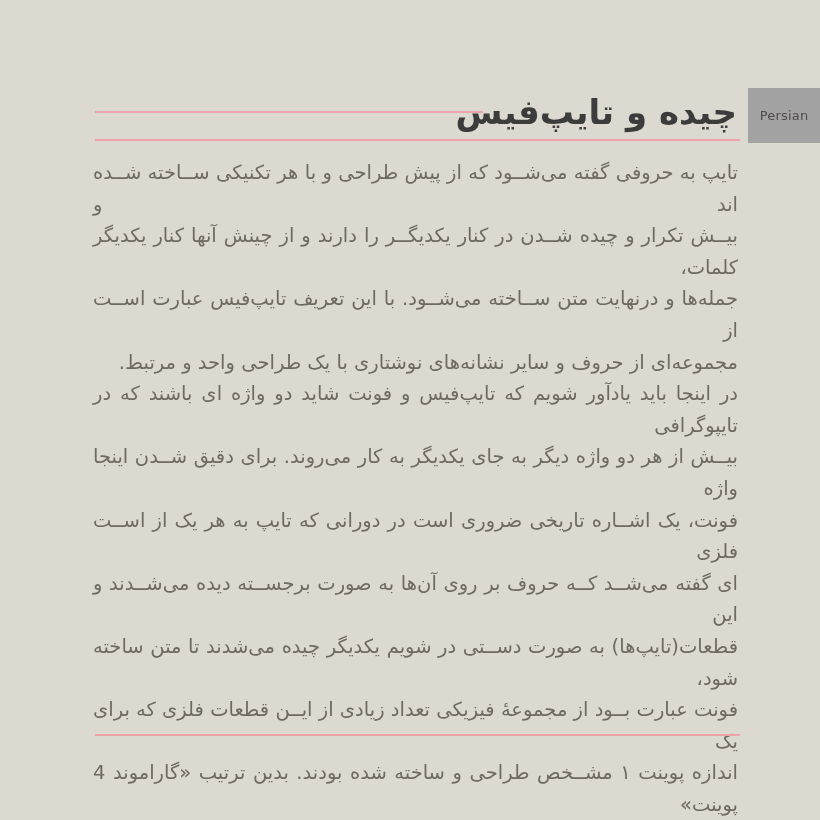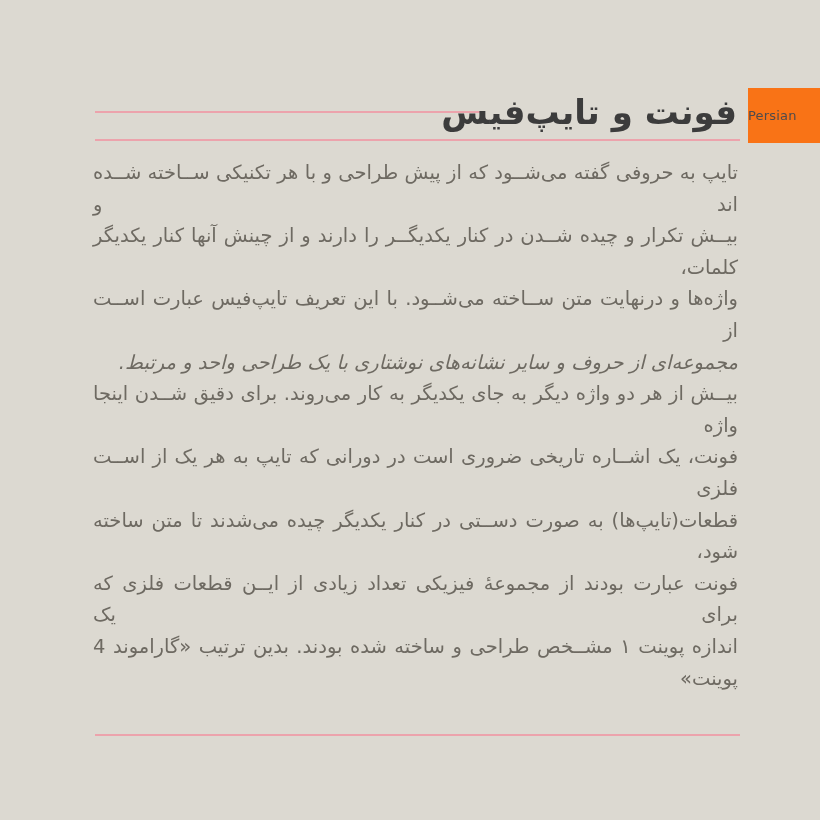--- a/index.html
+++ b/index.html
@@ -13,23 +13,24 @@
     overflow: hidden;
   }
 
   
   .lang-tab {
     position: absolute;
     top: 88px;
     right: 0;
     width: 72px;
     height: 55px;
-    background: #f97316;
+    background: #a3a3a3;
     display: flex;
     align-items: center;
+    justify-content: center;
   }
   .lang-tab span {
     font-size: 13px;
     color: #4f4b4b;
     letter-spacing: 0.2px;
   }
 
   
   .title {
     position: absolute;
@@ -64,46 +65,47 @@
     color: #6e6a62;
   }
   .line {
     text-align: justify;
     text-align-last: justify;
     white-space: normal;
   }
   .line.para-end {
     text-align: left;
     text-align-last: right;
-    font-style: italic;
   }
 </style>
 </head>
 <body>
 
 <div class="page">
 
   <div class="lang-tab">
     <span>Persian</span>
   </div>
 
   <div class="rule rule-title-side"></div>
 
-  <h1 class="title">فونت و تایپ‌فیس</h1>
+  <h1 class="title">چیده و تایپ‌فیس</h1>
 
   <div class="rule rule-title-under"></div>
 
   <div class="body-text">
     <div class="line">تایپ به حروفی گفته می‌شــود که از پیش طراحی و با هر تکنیکی ســاخته شــده اند و</div>
     <div class="line">بیــش تکرار و چیده شــدن در کنار یکدیگــر را دارند و از چینش آنها کنار یکدیگر کلمات،</div>
-    <div class="line">واژه‌ها و درنهایت متن ســاخته می‌شــود. با این تعریف تایپ‌فیس عبارت اســت از</div>
+    <div class="line">جمله‌ها و درنهایت متن ســاخته می‌شــود. با این تعریف تایپ‌فیس عبارت اســت از</div>
     <div class="line para-end">مجموعه‌ای از حروف و سایر نشانه‌های نوشتاری با یک طراحی واحد و مرتبط.</div>
+    <div class="line">در اینجا باید یادآور شویم که تایپ‌فیس و فونت شاید دو واژه ای باشند که در تایپوگرافی</div>
     <div class="line">بیــش از هر دو واژه دیگر به جای یکدیگر به کار می‌روند. برای دقیق شــدن اینجا واژه</div>
     <div class="line">فونت، یک اشــاره تاریخی ضروری است در دورانی که تایپ به هر یک از اســت فلزی</div>
-    <div class="line">قطعات(تایپ‌ها) به صورت دســتی در کنار یکدیگر چیده می‌شدند تا متن ساخته شود،</div>
-    <div class="line">فونت عبارت بودند از مجموعهٔ فیزیکی تعداد زیادی از ایــن قطعات فلزی که برای یک</div>
+    <div class="line">ای گفته می‌شــد کــه حروف بر روی آن‌ها به صورت برجســته دیده می‌شــدند و این</div>
+    <div class="line">قطعات(تایپ‌ها) به صورت دســتی در شویم یکدیگر چیده می‌شدند تا متن ساخته شود،</div>
+    <div class="line">فونت عبارت بــود از مجموعهٔ فیزیکی تعداد زیادی از ایــن قطعات فلزی که برای یک</div>
     <div class="line">اندازه پوینت ۱ مشــخص طراحی و ساخته شده بودند. بدین ترتیب «گاراموند 4 پوینت»</div>
 
   </div>
 
   <div class="rule rule-bottom"></div>
 
 </div>
 
 </body></html>

